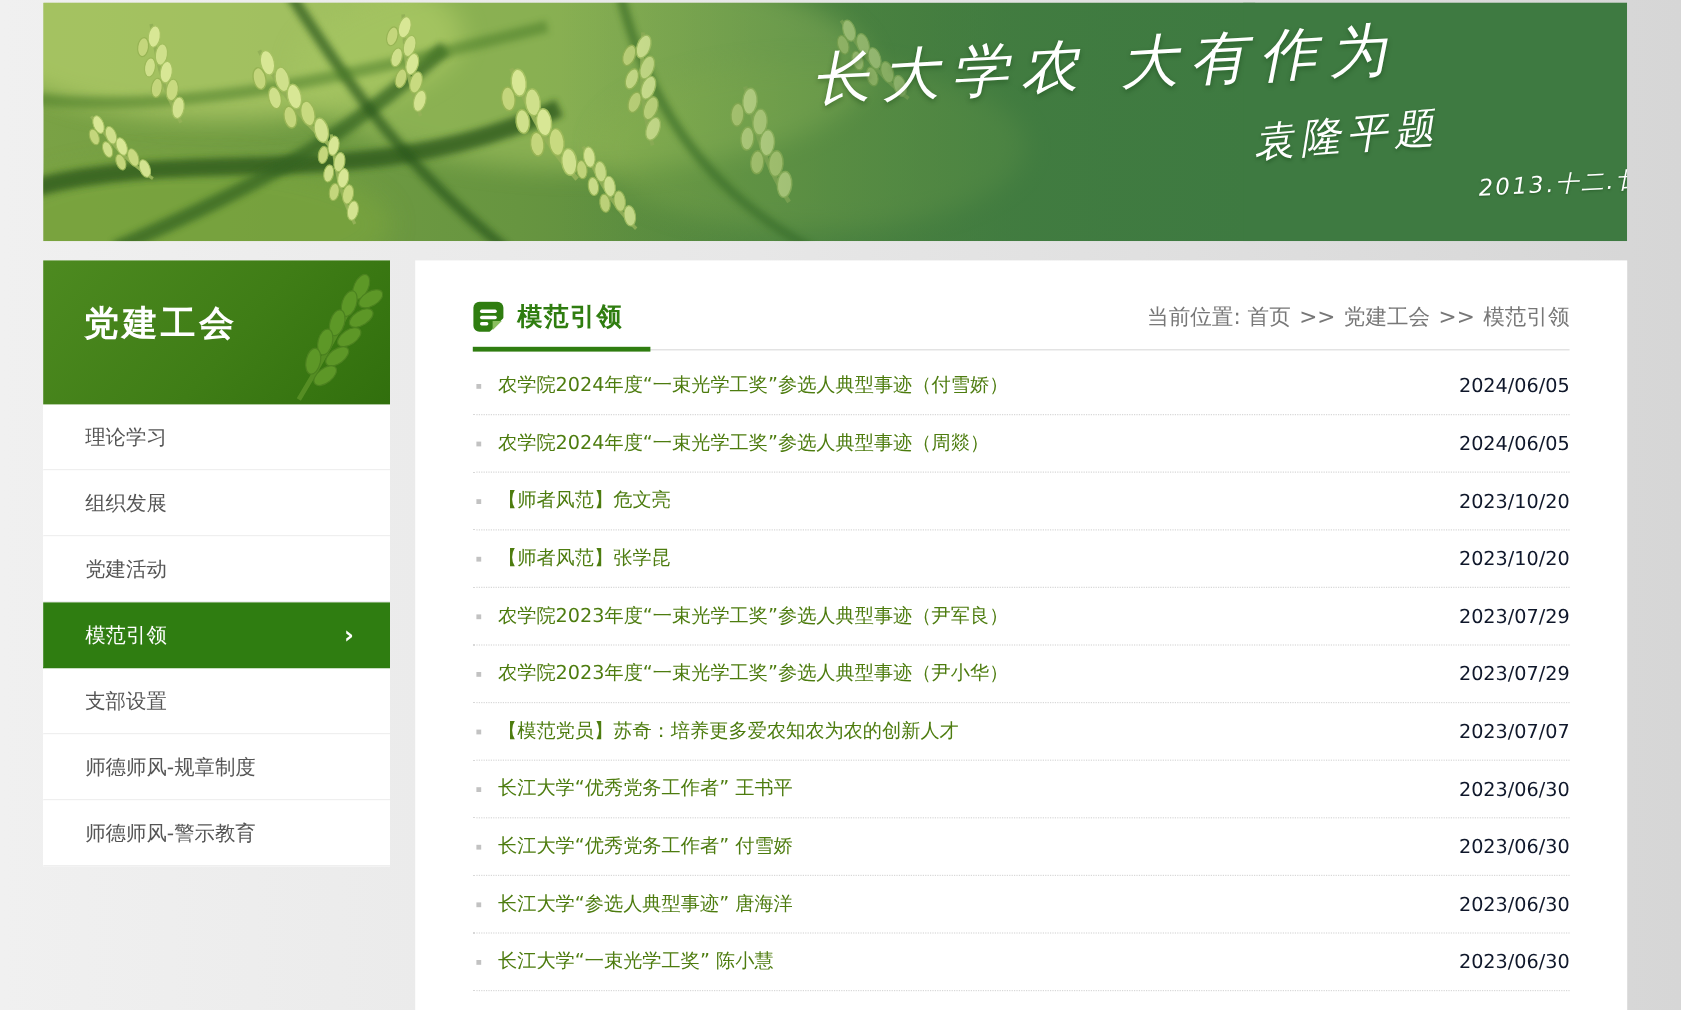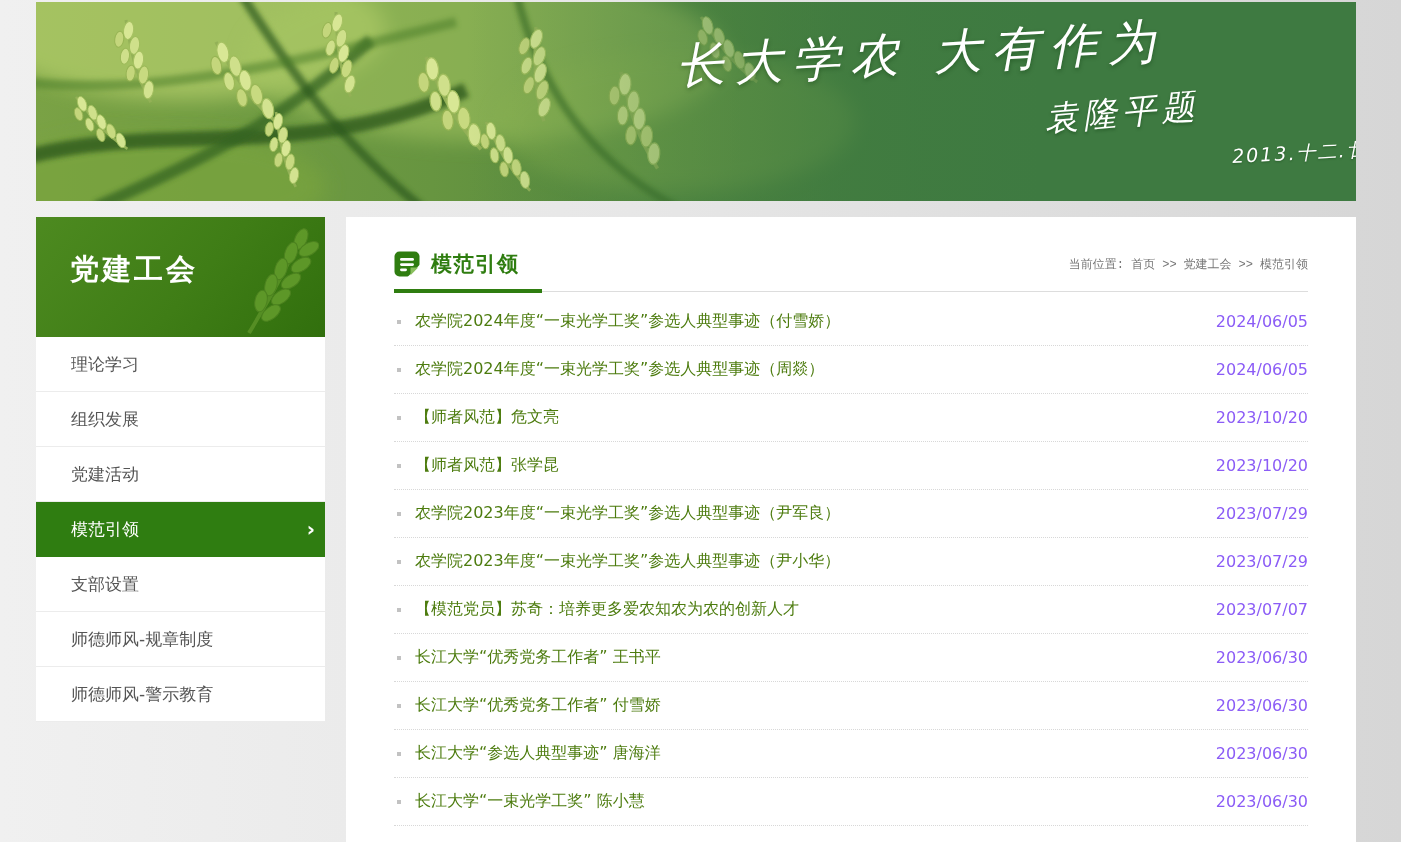--- a/index.html
+++ b/index.html
@@ -36,52 +36,52 @@
     position:relative; height:120px; overflow:hidden;
     background:linear-gradient(130deg,#4d8a20 0%, #3f7d16 55%, #316f0d 100%);
   }
   .sidebar-title{
     position:absolute; left:34px; top:33px; color:#ffffff;
     font-size:29px; font-weight:bold; letter-spacing:3px; white-space:nowrap;
   }
   .sidebar-head svg.wheat{ position:absolute; right:6px; top:6px; }
   .side-item{
     height:55px; display:flex; align-items:center; justify-content:space-between;
-    padding:0 10px 0 35px; border-bottom:1px solid #ececec;
+    padding:0 30px 0 35px; border-bottom:1px solid #ececec;
     font-size:17px; color:#555555; cursor:pointer; background:#ffffff;
   }
   .side-item.active{ background:#2f7d11; border-bottom-color:#2f7d11; }
   .side-item.active .side-label{ color:#ffffff; }
   .side-item .arrow{ color:#ffffff; font-size:20px; line-height:1; font-weight:bold; }
 
   
   .content{
     position:absolute; left:346px; top:217px; width:1010px; height:625px;
     background:#ffffff; padding:0 48px;
   }
   .content-head{ display:flex; justify-content:space-between; align-items:center; padding-top:33px; }
   .title-wrap{ display:flex; align-items:center; gap:11px; }
   .section-title{ margin:0; font-size:21px; font-weight:600; color:#2f7d10; letter-spacing:1px; }
-  .breadcrumb{ font-size:12px; color:#777777; white-space:nowrap;font-family:Liberation Mono, monospace; }
+  .breadcrumb{ font-size:18px; color:#777777; white-space:nowrap; }
   .breadcrumb .crumb{ color:#777777; text-decoration:none; cursor:pointer; }
   .breadcrumb .sep{ margin:0 7px; color:#777777; }
   .title-underline{ position:relative; margin-top:13px; height:1px; background:#dddddd; }
   .green-bar{ position:absolute; left:0; top:-2px; width:148px; height:4px; background:#2f7d10; }
 
   .article-list{ list-style:none; margin:6px 0 0 0; padding:0; }
   .article-row{
     height:48px; display:flex; align-items:center;
     border-bottom:1px dotted #d8d8d8;
   }
   .bullet{ width:4px; height:4px; background:#c2c2c2; margin:0 14px 0 3px; flex:none; }
   .article-title{
     flex:1; font-size:16px; color:#4d7c0f; cursor:pointer;
     white-space:nowrap; overflow:hidden; text-overflow:ellipsis;
   }
-  .article-date{ flex:none; margin-left:15px; font-size:16px; color:#8b5cf6; }
+  .article-date{ flex:none; margin-left:15px; font-size:16px; color:#0f172a; }
 </style>
 </head>
 <body>
 
 <div class="banner">
   <svg class="art" viewBox="0 0 1320 199" preserveAspectRatio="none" aria-hidden="true">
     <defs>
       <linearGradient id="bg" x1="0" y1="0" x2="1" y2="0">
         <stop offset="0" stop-color="#7aa245"></stop>
         <stop offset="0.3" stop-color="#679540"></stop>

